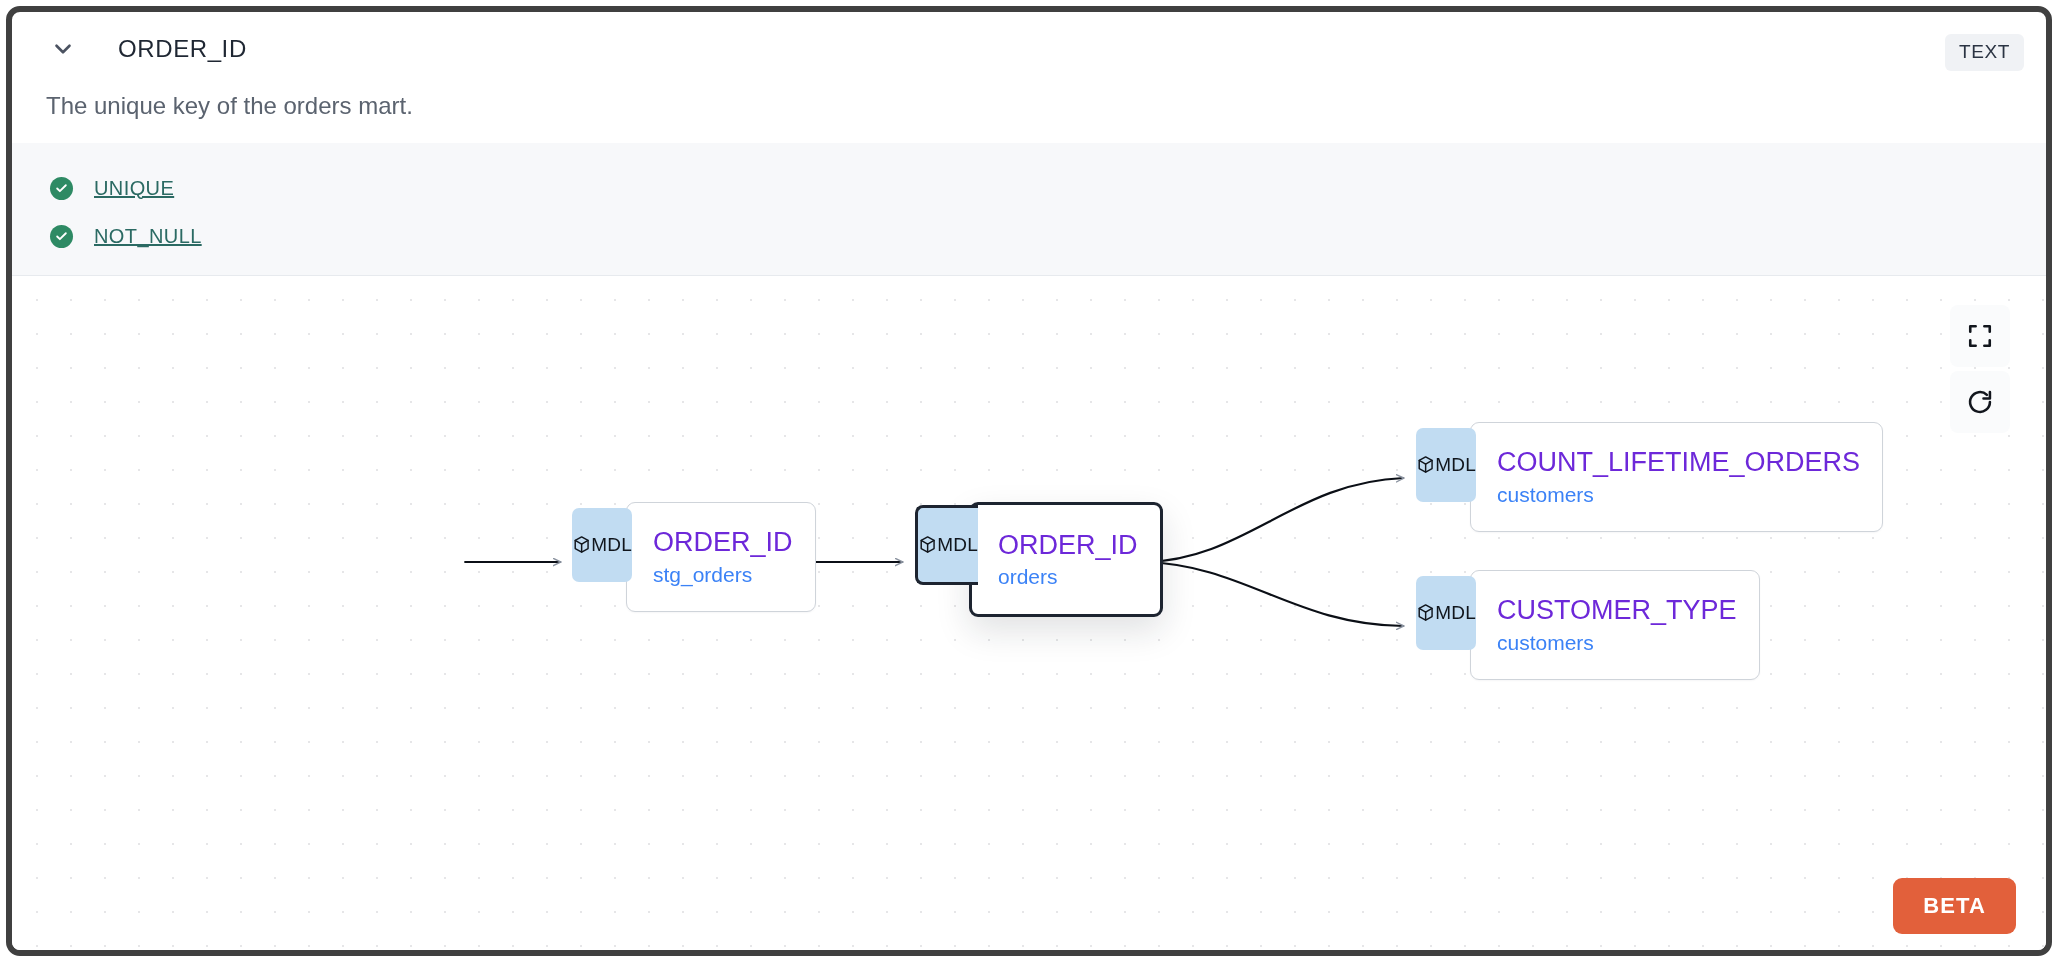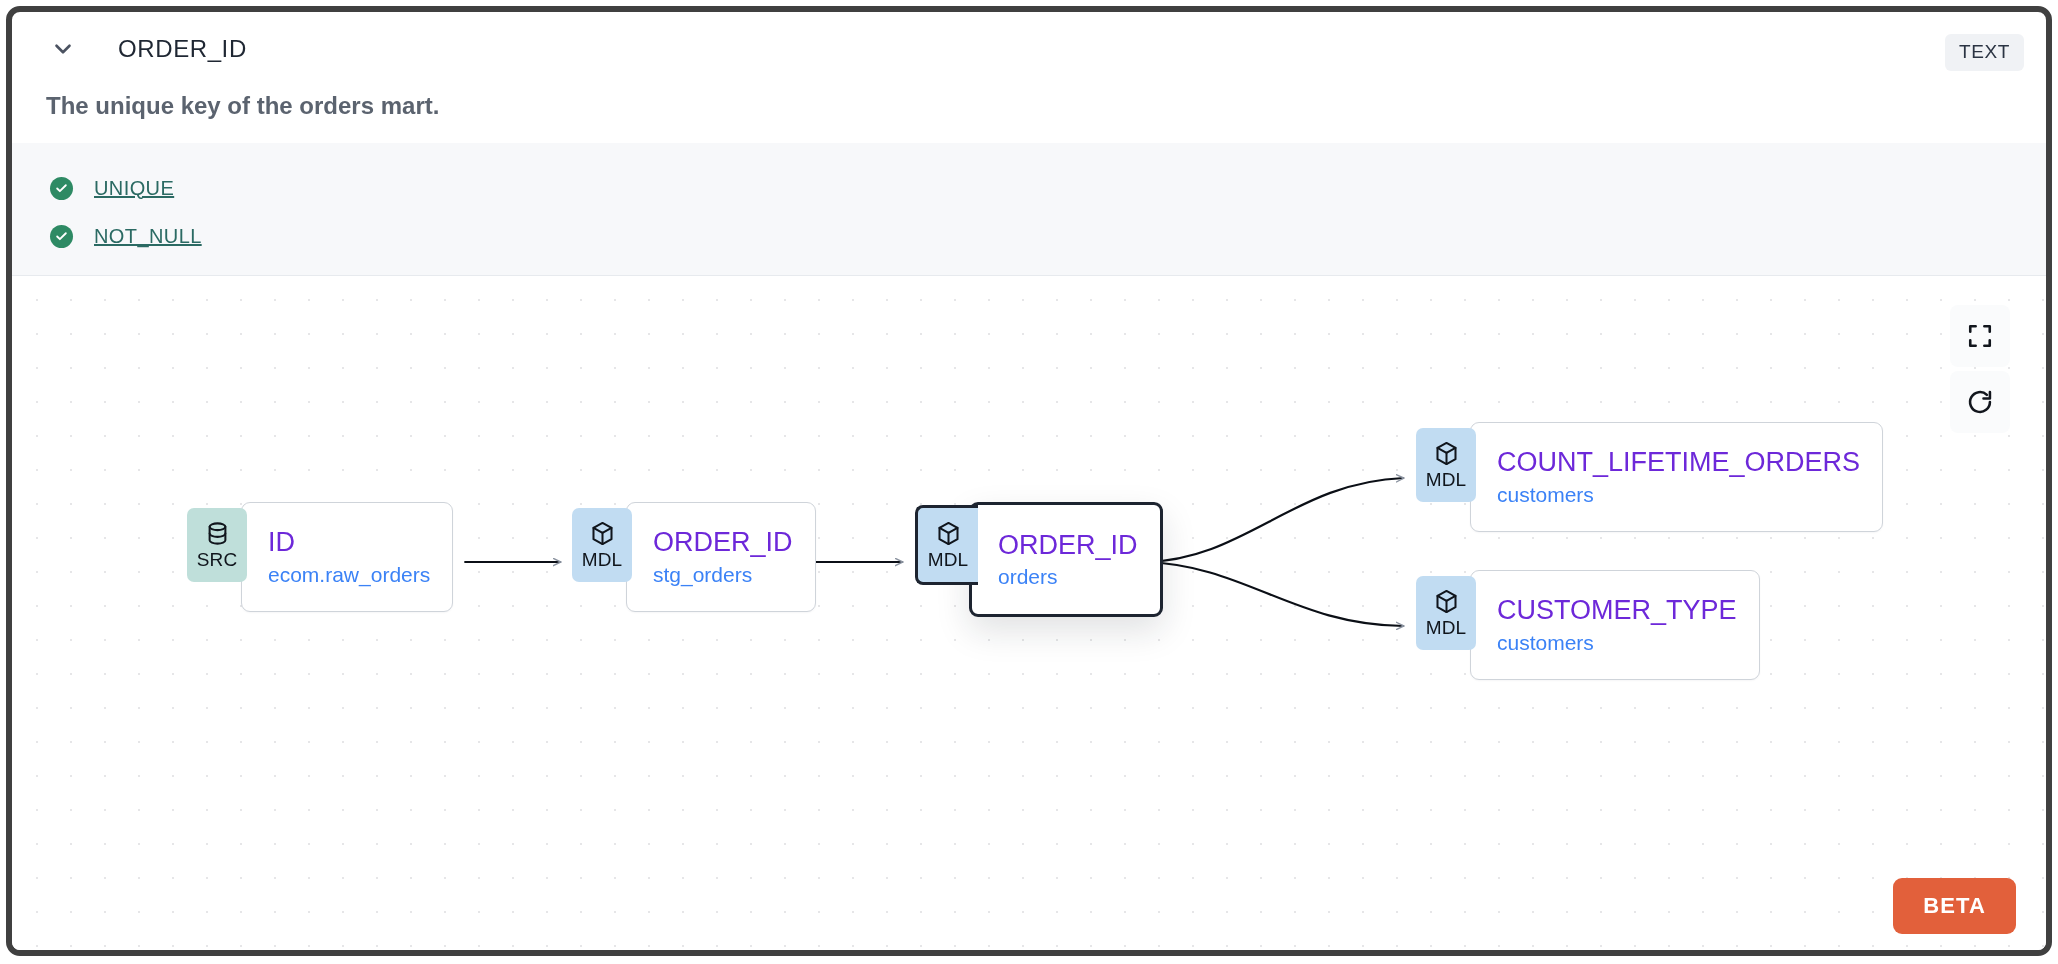--- a/index.html
+++ b/index.html
@@ -49,21 +49,21 @@
     letter-spacing: 0.6px;
     padding: 7px 14px 8px;
     border-radius: 6px;
   }
 
   .description {
     position: absolute;
     left: 34px; top: 80px;
     font-size: 24px;
     color: #5b636f;
-    font-weight: 700;
+    font-weight: 400;
   }
 
   
   .tests {
     position: absolute;
     left: 0; top: 131px;
     width: 100%; height: 133px;
     background: #f7f8fa;
     border-bottom: 1px solid #e7eaee;
     padding-top: 21px;
@@ -109,21 +109,20 @@
     position: absolute;
     display: flex;
     align-items: flex-start;
   }
   .node-badge {
     width: 60px;
     height: 74px;
     background: #c1dcf2;
     border-radius: 7px;
     display: flex;
-    flex-direction: column;
     align-items: center;
     justify-content: center;
     font-size: 19px;
     color: #10151c;
     flex: none;
     margin-top: 6px;
     z-index: 1;
     letter-spacing: 0.2px;
   }
   .node-badge.src { background: #bfdfda; }
@@ -251,34 +250,20 @@
 
       <path d="M 455,285 L 552,285" fill="none" stroke="#0b0f16" stroke-width="2" marker-end="url(#arrow)"></path>
 
       <path d="M 788,285 L 896,285" fill="none" stroke="#0b0f16" stroke-width="2" marker-end="url(#arrow)"></path>
 
       <path d="M 1140,285 C 1240,283 1290,205 1400,201" fill="none" stroke="#0b0f16" stroke-width="2.2" marker-end="url(#arrow)"></path>
 
       <path d="M 1140,285 C 1240,288 1290,348 1400,349" fill="none" stroke="#0b0f16" stroke-width="2.2" marker-end="url(#arrow)"></path>
     </svg>
 
-    <div class="node" style="left:175px; top:225px;">
-      <div class="node-badge src">
-        <svg width="27" height="27" viewBox="0 0 24 24" fill="none" stroke="#10151c" stroke-width="1.8" stroke-linecap="round" stroke-linejoin="round">
-          <ellipse cx="12" cy="6" rx="7" ry="3"></ellipse>
-          <path d="M5 6v6c0 1.66 3.13 3 7 3s7-1.34 7-3V6"></path>
-          <path d="M5 12v6c0 1.66 3.13 3 7 3s7-1.34 7-3v-6"></path>
-        </svg>
-        <span>SRC</span>
-      </div>
-      <div class="node-card">
-        <div class="node-name">ID</div>
-        <div class="node-sub">ecom.raw_orders</div>
-      </div>
-    </div>
 
     <div class="node" style="left:560px; top:225px;">
       <div class="node-badge">
         <svg width="27" height="27" viewBox="0 0 24 24" fill="none" stroke="#10151c" stroke-width="1.8" stroke-linecap="round" stroke-linejoin="round">
           <path d="M12 2.6 20 7v10l-8 4.4L4 17V7z"></path>
           <path d="M4 7l8 4.4L20 7"></path>
           <path d="M12 11.4V21.4"></path>
         </svg>
         <span>MDL</span>
       </div>

